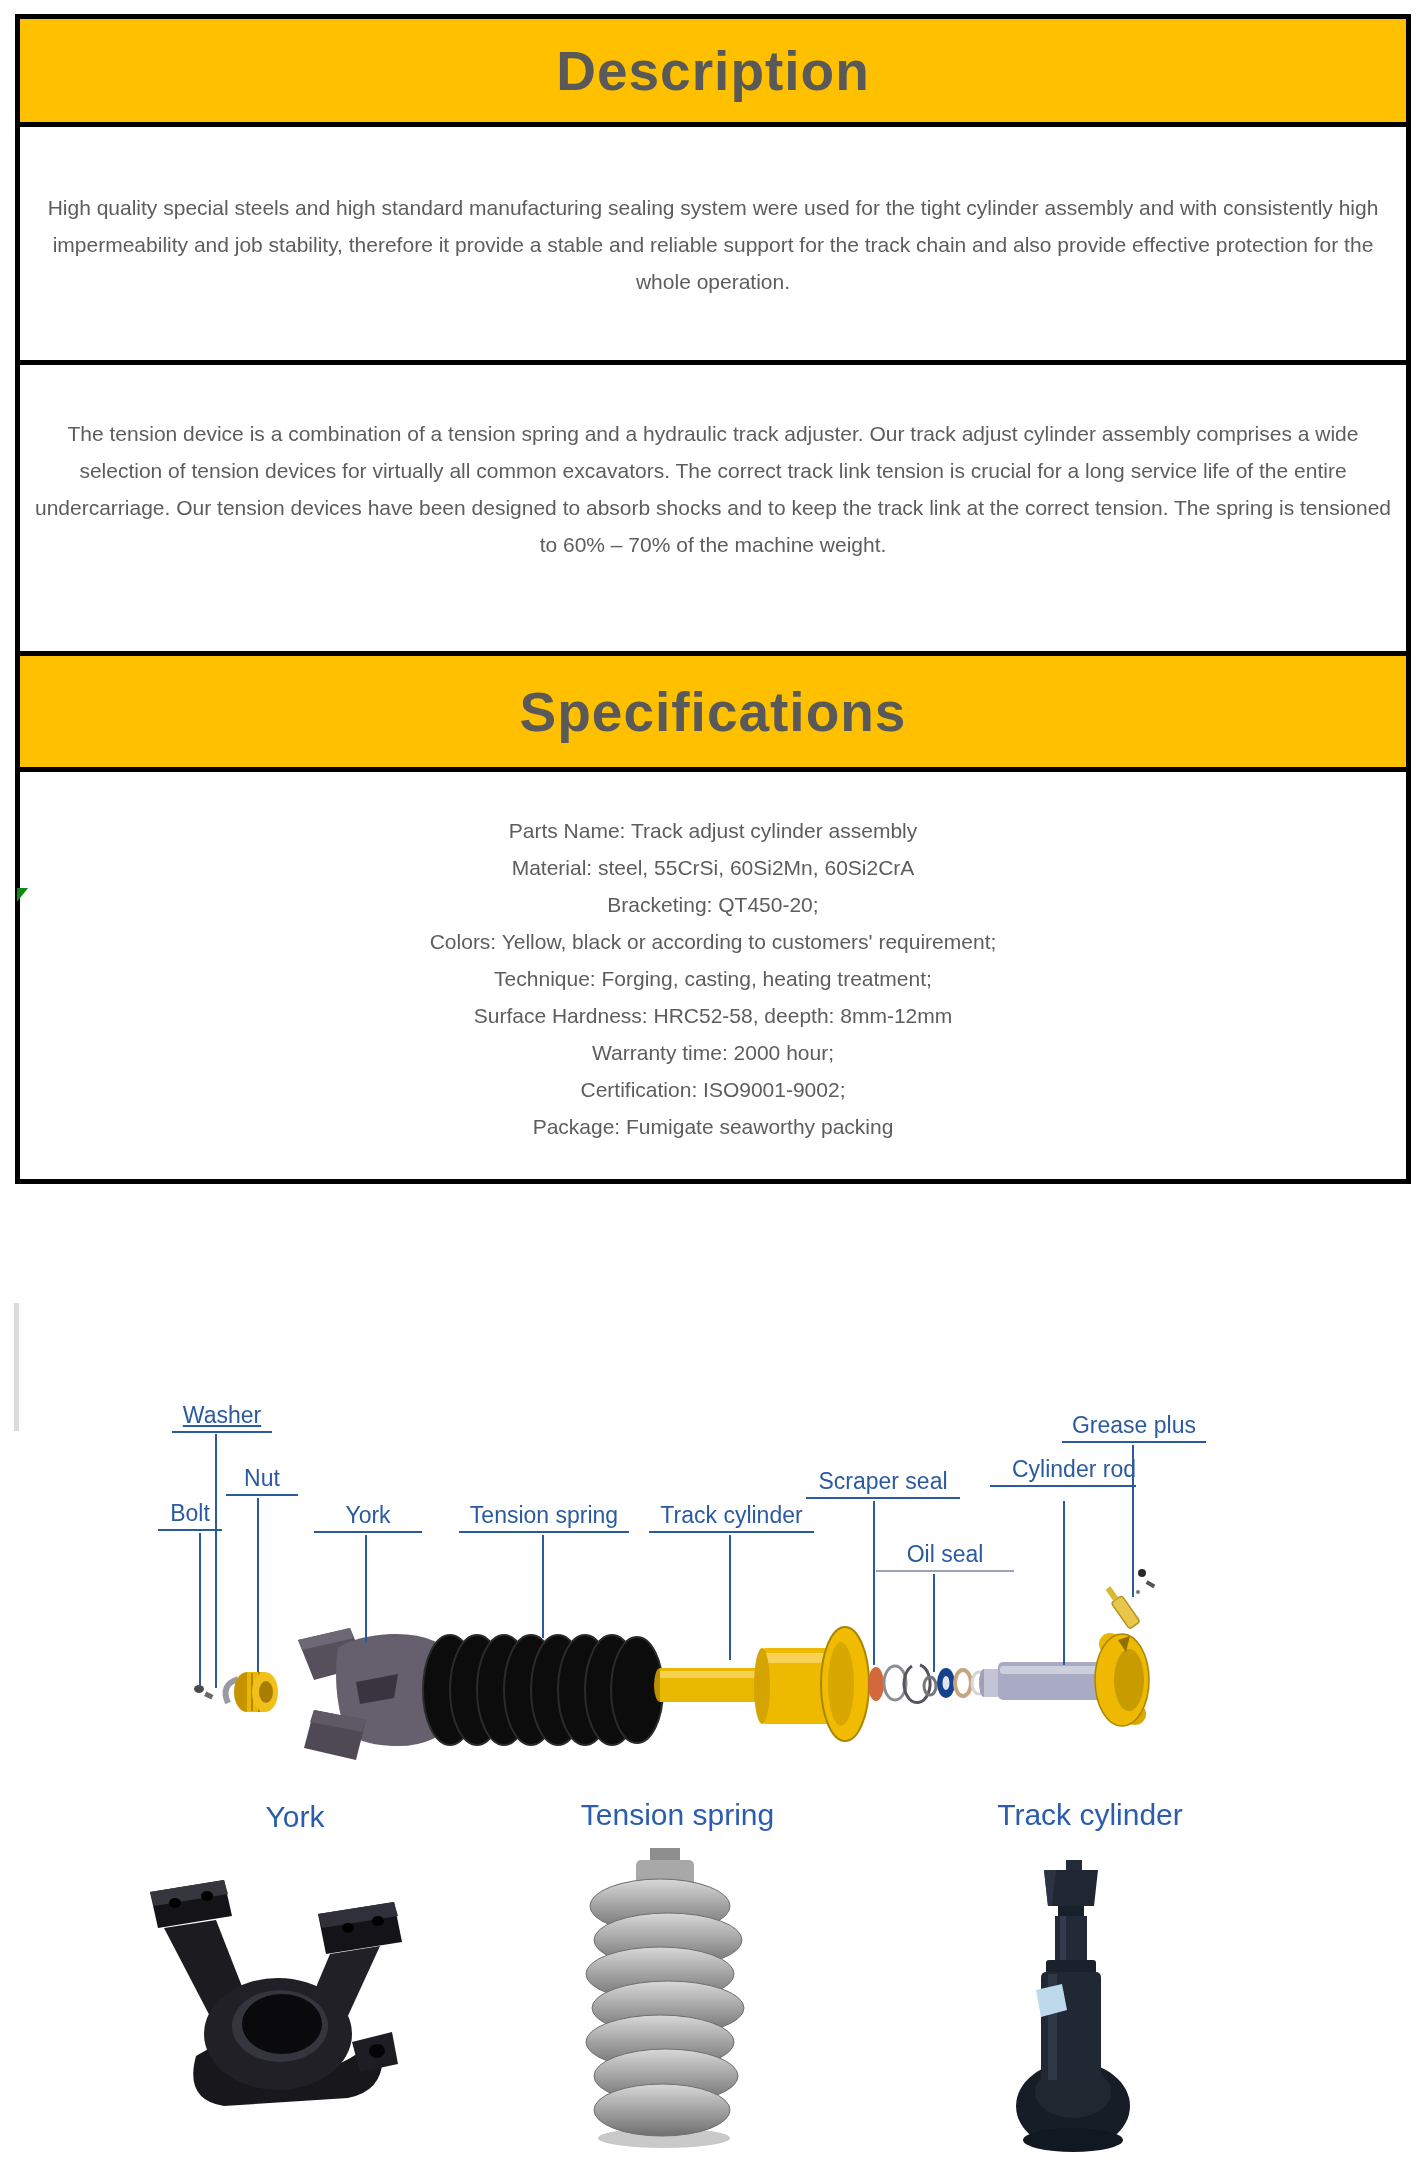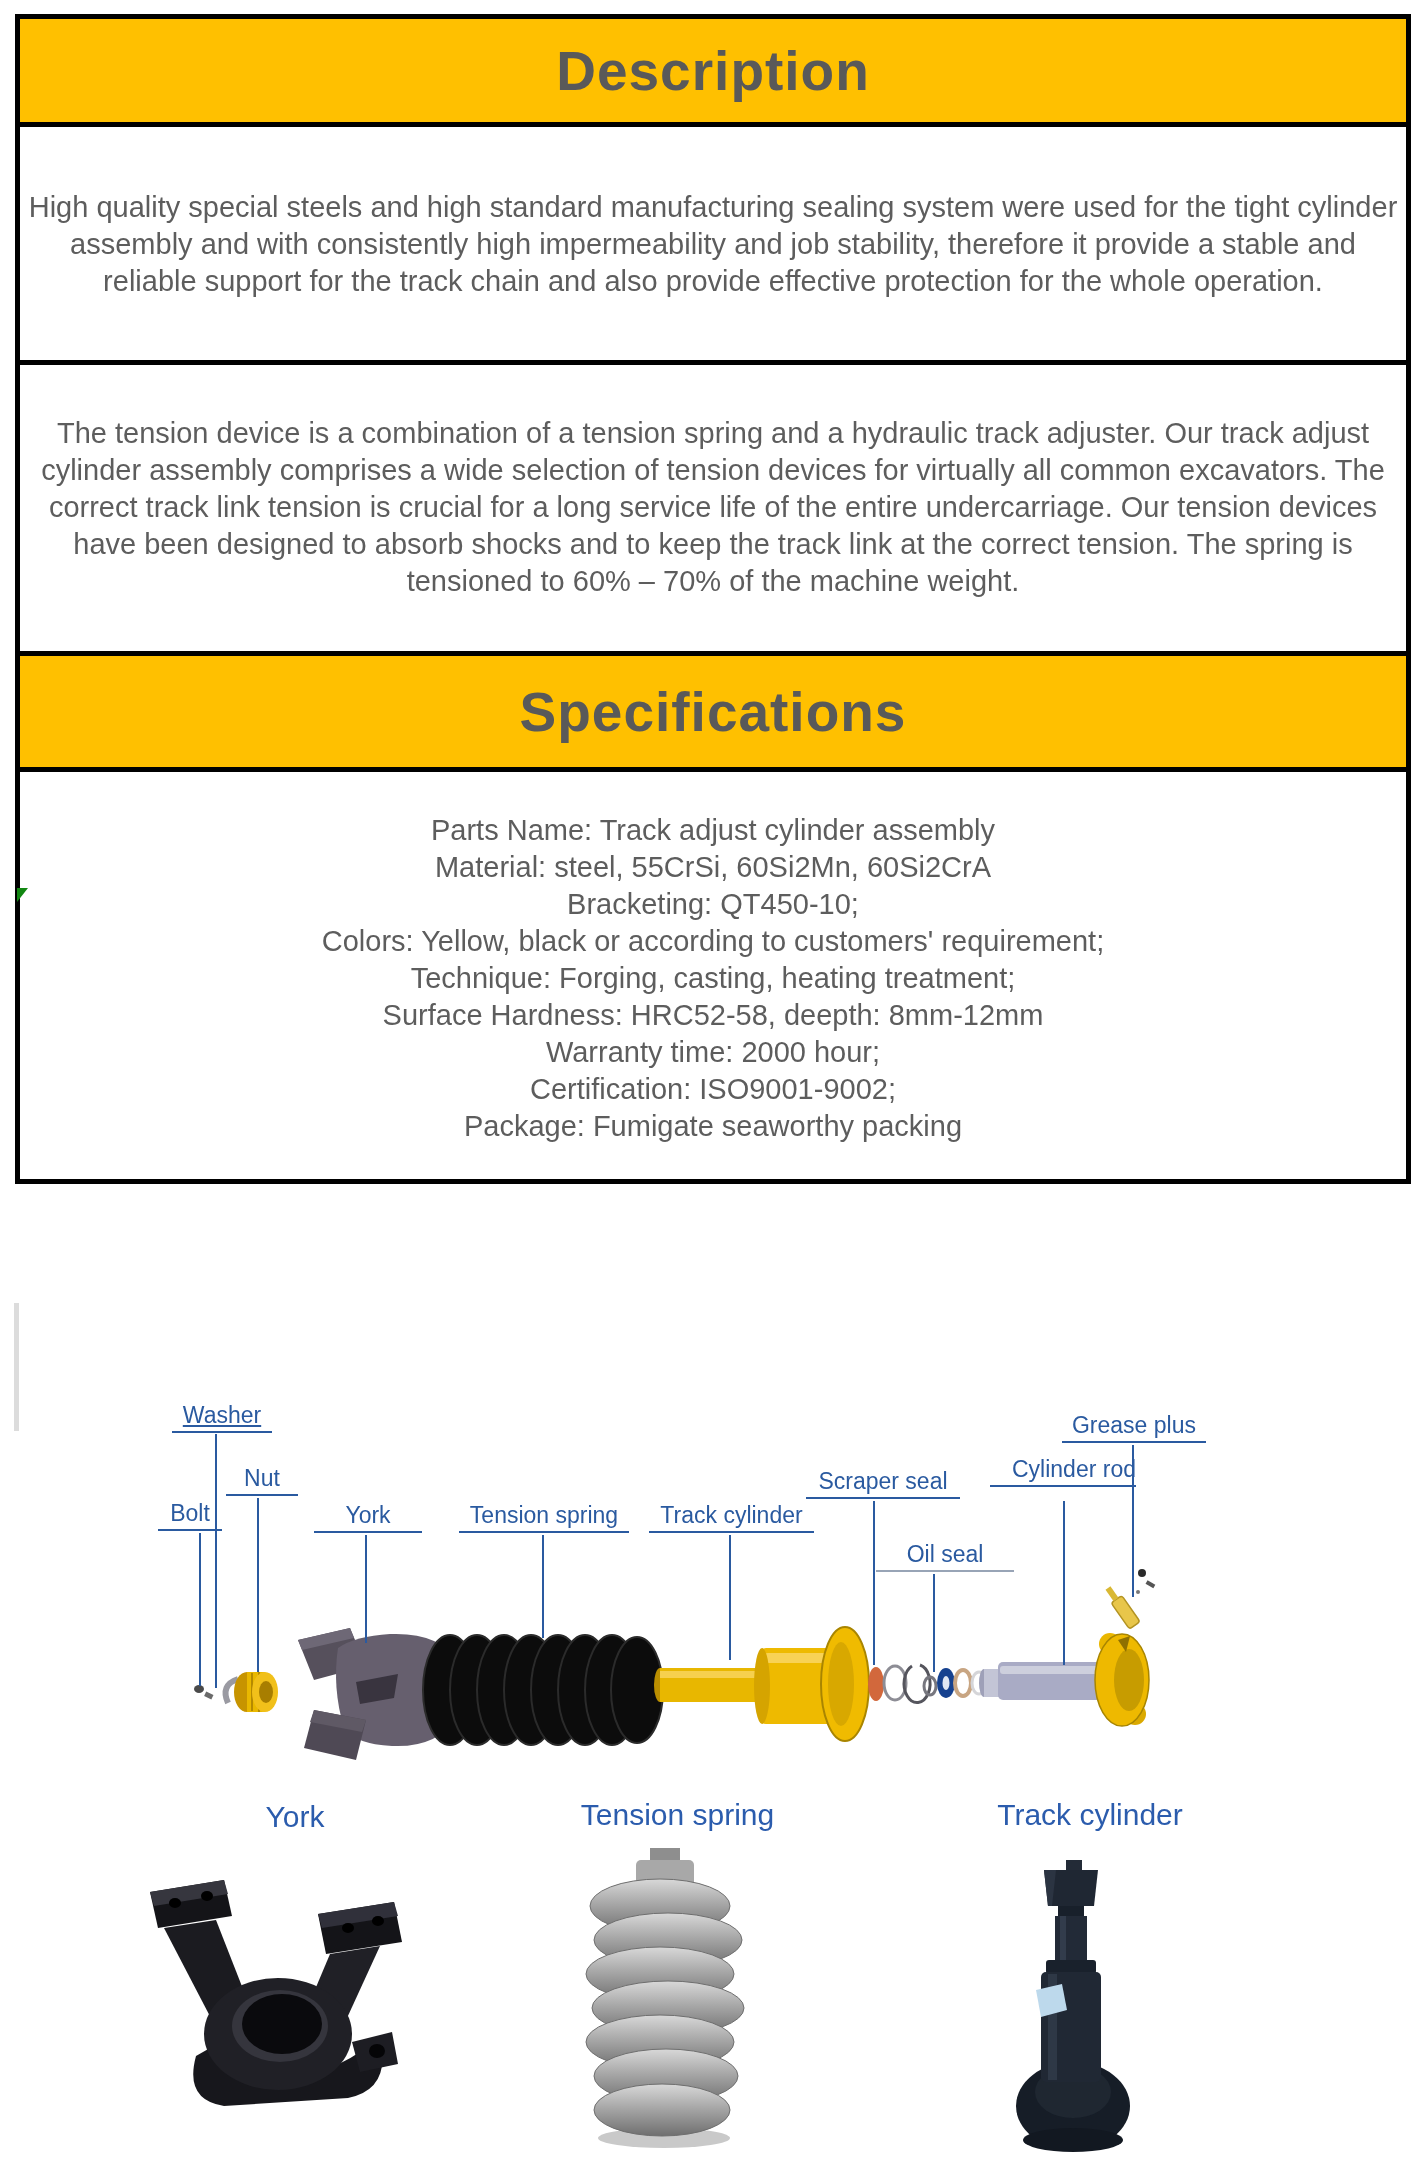--- a/index.html
+++ b/index.html
@@ -5,21 +5,21 @@
   html,body{margin:0;padding:0;background:#ffffff;}
   .page{position:relative;width:1426px;height:2178px;background:#fff;overflow:hidden;
         font-family:"Liberation Sans","DejaVu Sans",sans-serif;}
   
   .doc-table{position:absolute;left:15px;top:14px;width:1386px;border:5px solid #000;background:#fef9c3;}
   .sec-header{background:#FFC000;border-bottom:5px solid #000;display:flex;align-items:center;justify-content:center;}
   .sec-header.h1{height:103px;}
   .sec-header.h2{height:112px;}
   .sec-header.h3{height:111px;}
   .sec-title{font-size:55px;font-weight:bold;color:#595959;letter-spacing:1px;}
-  .sec-body{background:#fff;color:#5d5d5d;font-size:29px;line-height:37px;text-align:center;box-sizing:border-box;}
+  .sec-body{background:#fff;color:#5d5d5d;font-size:21px;line-height:37px;text-align:center;box-sizing:border-box;}
   .sec-body.desc{height:238px;padding:62px 6px 0 6px;border-bottom:5px solid #000;}
   .sec-body.feat{height:291px;padding:50px 4px 0 4px;border-bottom:5px solid #000;}
   .sec-body.specs{height:407px;padding-top:40px;}
   .spec-line{height:37px;}
   
   .green-mark{position:absolute;left:17px;top:888px;width:11px;height:14px;background:#128712;
               clip-path:polygon(0 0,100% 0,0 100%);}
   .gray-strip{position:absolute;left:14px;top:1303px;width:5px;height:128px;background:#dcdcdc;}
   
   .figure{position:absolute;left:0;top:1300px;width:1426px;height:878px;}
@@ -46,21 +46,21 @@
     <div class="sec-body feat">
       <div>The tension device is a combination of a tension spring and a hydraulic track adjuster. Our track adjust cylinder assembly comprises a wide selection of tension devices for virtually all common excavators. The correct track link tension is crucial for a long service life of the entire undercarriage. Our tension devices have been designed to absorb shocks and to keep the track link at the correct tension. The spring is tensioned to 60% – 70% of the machine weight.</div>
     </div>
 
     <div class="sec-header h3">
       <div class="sec-title">Specifications</div>
     </div>
     <div class="sec-body specs">
       <div class="spec-line">Parts Name: Track adjust cylinder assembly</div>
       <div class="spec-line">Material: steel, 55CrSi, 60Si2Mn, 60Si2CrA</div>
-      <div class="spec-line">Bracketing: QT450-10;</div>
+      <div class="spec-line">Bracketing: QT450-20;</div>
       <div class="spec-line">Colors: Yellow, black or according to customers' requirement;</div>
       <div class="spec-line">Technique: Forging,  casting, heating treatment;</div>
       <div class="spec-line">Surface Hardness: HRC52-58, deepth: 8mm-12mm</div>
       <div class="spec-line">Warranty time:  2000 hour;</div>
       <div class="spec-line">Certification: ISO9001-9002;</div>
       <div class="spec-line">Package: Fumigate seaworthy packing</div>
     </div>
   </div>
 
   <div class="green-mark"></div>

